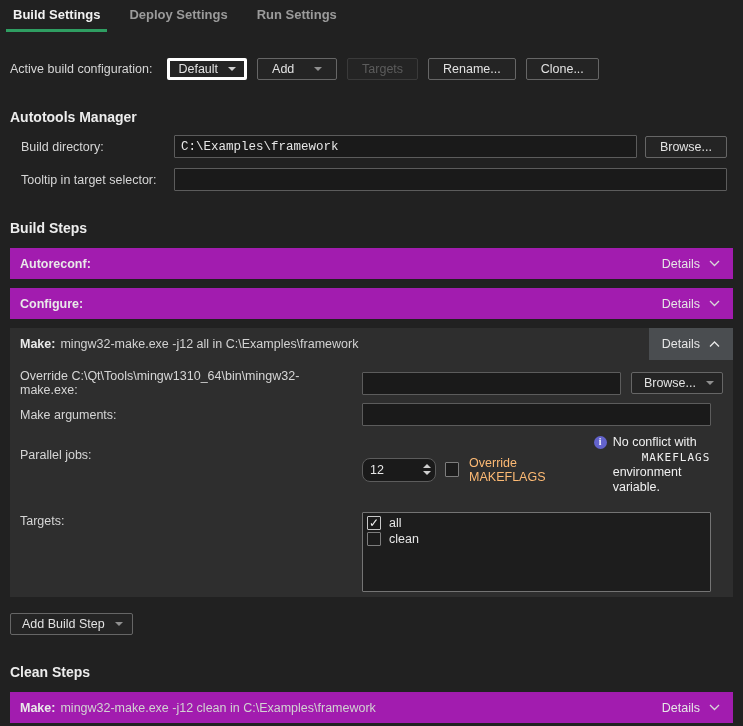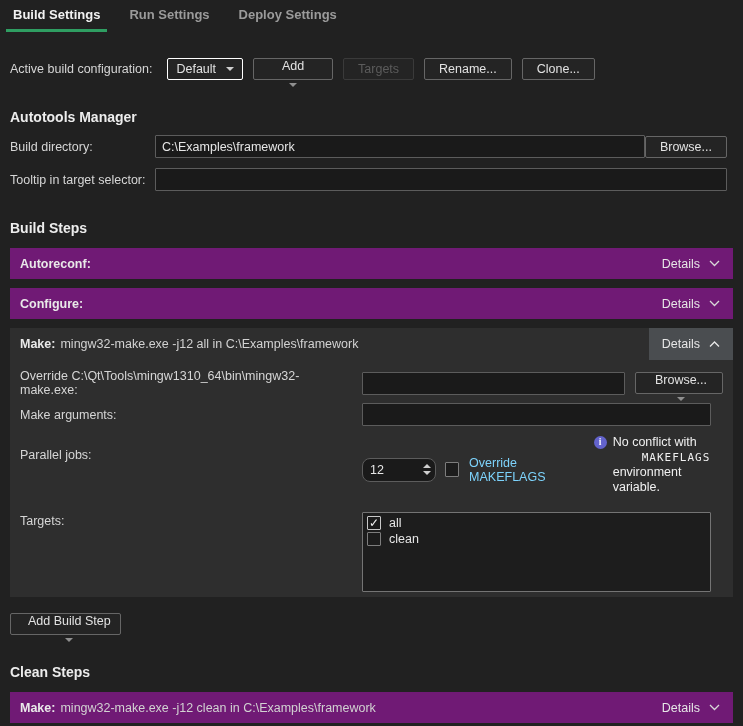--- a/index.html
+++ b/index.html
@@ -16,64 +16,64 @@
     font-weight:bold; font-size:13px; color:#9b9b9b;
     padding:8px 7px 7px; margin:0 2px; cursor:default;
     border-bottom:3px solid transparent;
   }
   .tab.active { color:#f2f2f2; border-bottom-color:#2f9e62; }
 
   
   .btn {
     height:22px; display:inline-flex; align-items:center; justify-content:center;
     background:#242424; border:1px solid #666666; border-radius:2px;
-    color:#e2e2e2; font-size:12.5px; padding:0 14px; gap:10px; white-space:nowrap;flex-direction:column;
+    color:#e2e2e2; font-size:12.5px; padding:0 14px; gap:10px; white-space:nowrap;
   }
   .btn.disabled { color:#5c5c5c; border-color:#3a3a3a; }
   .tri-down {
     width:0; height:0; display:inline-block;
     border-left:4px solid transparent; border-right:4px solid transparent;
     border-top:4px solid #cfcfcf;
   }
   .tri-down.dim { border-top-color:#8f8f8f; }
   .tri-up {
     width:0; height:0; display:inline-block;
     border-left:4px solid transparent; border-right:4px solid transparent;
     border-bottom:4px solid #cfcfcf;
   }
   .input {
     height:23px; background:#1a1a1a; border:1px solid #5c5c5c; border-radius:1px;
-    color:#e6e6e6; font-family:Liberation Sans, sans-serif; font-size:12.5px;
+    color:#e6e6e6; font-family:Liberation Mono, monospace; font-size:12.5px;
     padding:0 6px; width:100%; outline:none;
   }
   .heading { font-size:14px; font-weight:bold; color:#ededed; }
 
   
   .config-row { display:flex; align-items:center; margin:26px 10px 0; }
   .config-row .lbl { margin-right:15px; }
   .combo {
     height:22px; min-width:62px; display:inline-flex; align-items:center;
     justify-content:space-between; gap:10px; padding:0 8px;
-    background:#242424; border:1px solid #ffffff; border-radius:2px; color:#e2e2e2;
+    background:#242424; border:3px solid #ffffff; border-radius:2px; color:#e2e2e2;
   }
   .config-row .btn { margin-left:10px; }
   .btn-add { min-width:80px; justify-content:space-between; }
 
   .section-gap { margin:29px 10px 0; }
 
   .form-row {
     display:grid; grid-template-columns:145px 1fr auto;
-    align-items:center; margin:10px 10px 0 10px; 
+    align-items:center; margin:10px 10px 0 21px; column-gap:8px;
     padding-right:6px;
   }
   .form-row .btn { margin-left:0; }
 
   
   .step-bar {
-    margin:12px 10px 0; height:31px; background:#701a75;
+    margin:12px 10px 0; height:31px; background:#a21caf;
     display:flex; align-items:center; padding-left:10px;
   }
   .step-bar + .step-bar { margin-top:9px; }
   .step-title { font-weight:bold; color:#e9e9e9; }
   .step-summary { color:#d2d2d2; margin-left:5px; }
   .details-btn {
     margin-left:auto; height:100%; display:flex; align-items:center;
     gap:9px; padding:0 13px; color:#e6e6e6; cursor:default;
   }
   .details-btn.open { background:#4a4d50; }
@@ -102,55 +102,55 @@
     width:15px; height:15px; background:#1c1c1c; border:1px solid #7d7d7d;
     display:inline-flex; align-items:center; justify-content:center;
     color:#f2f2f2; font-size:12px; line-height:1; border-radius:1px;
   }
   .checkbox .mark { visibility:hidden; }
   .checkbox.checked { border-color:#c9c9c9; }
   .checkbox.checked .mark { visibility:visible; }
 
   .jobs-row { align-items:flex-start; margin-top:16px; margin-bottom:0; }
   .jobs-field { display:flex; align-items:center; gap:9px; margin-top:2px; }
-  .jobs-field .cb-label { margin-left:1px; color:#7dd3fc; }
+  .jobs-field .cb-label { margin-left:1px; color:#fdba74; }
 
   .info-note {
     width:143px; display:flex; gap:6px; margin-top:-9px; color:#f0f0f0; line-height:1.2;
   }
   .info-icon {
     flex:0 0 auto; width:13px; height:13px; border-radius:50%; background:#6363cc;
     color:#ffffff; font-weight:bold; font-size:9.5px; font-family:"Liberation Serif", serif;
     display:inline-flex; align-items:center; justify-content:center; margin-top:1px;
   }
   .mono { font-family:"DejaVu Sans Mono", monospace; font-size:11px; letter-spacing:1px;padding-left:29px; }
 
   .targets-row { align-items:flex-start; margin-top:17px; margin-bottom:0; }
   .targets-row .row-label { margin-top:2px; }
   .listbox {
     height:80px; background:#1d1d1d; border:1px solid #747474; border-radius:1px;
     padding:2px 4px; margin-right:12px; overflow:hidden;
   }
   .list-item { display:flex; align-items:center; gap:8px; padding:1px 0; color:#e6e6e6; }
   .list-item .checkbox { width:14px; height:14px; }
 
-  .add-step-btn { margin:16px 0 0 10px; justify-content:space-between; min-width:107px; padding:0 9px 0 17px; }
+  .add-step-btn { margin:16px 0 0 10px; justify-content:space-between; min-width:107px; padding:0 9px 0 11px; }
 
   .chev { display:block; }
 </style>
 </head>
 <body>
 
 
 
 
 <div class="tabbar">
   <div class="tab active">Build Settings</div>
+  <div class="tab">Deploy Settings</div>
   <div class="tab">Run Settings</div>
-  <div class="tab">Deploy Settings</div>
 </div>
 
 
 <div class="config-row">
   <span class="lbl">Active build configuration:</span>
   <div class="combo">
     <span>Default</span>
     <span class="tri-down"></span>
   </div>
   <div class="btn btn-add">

